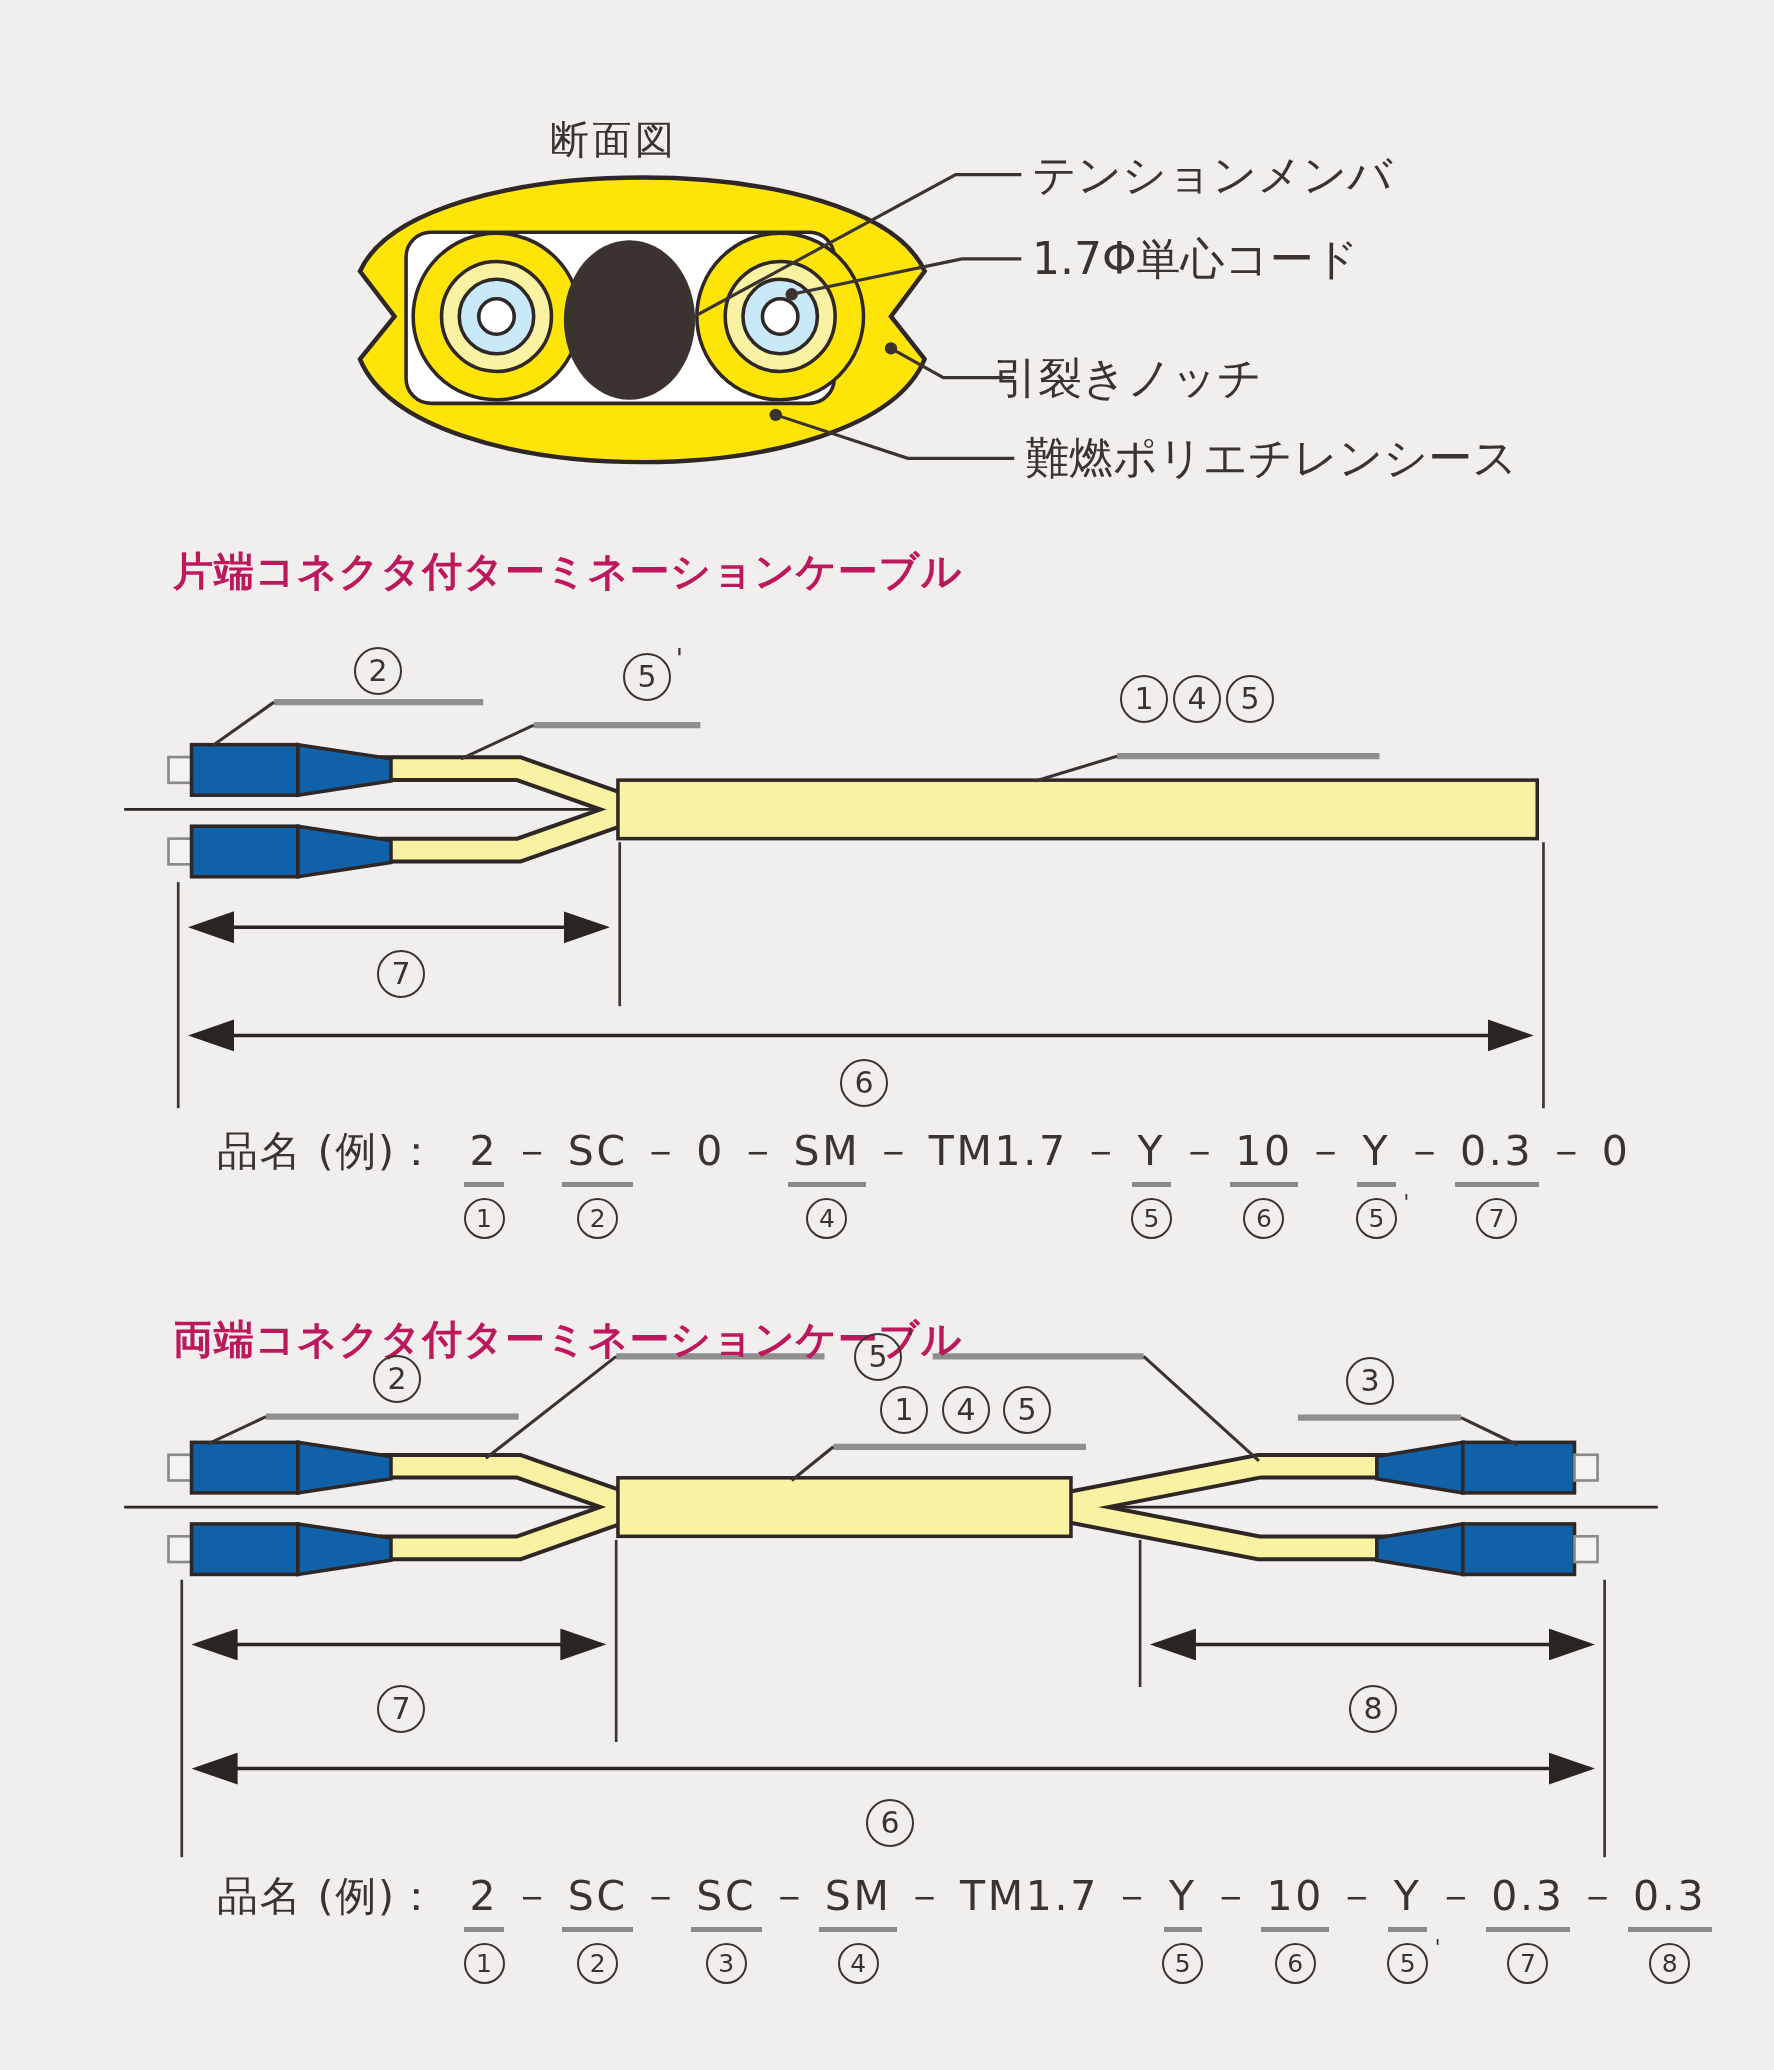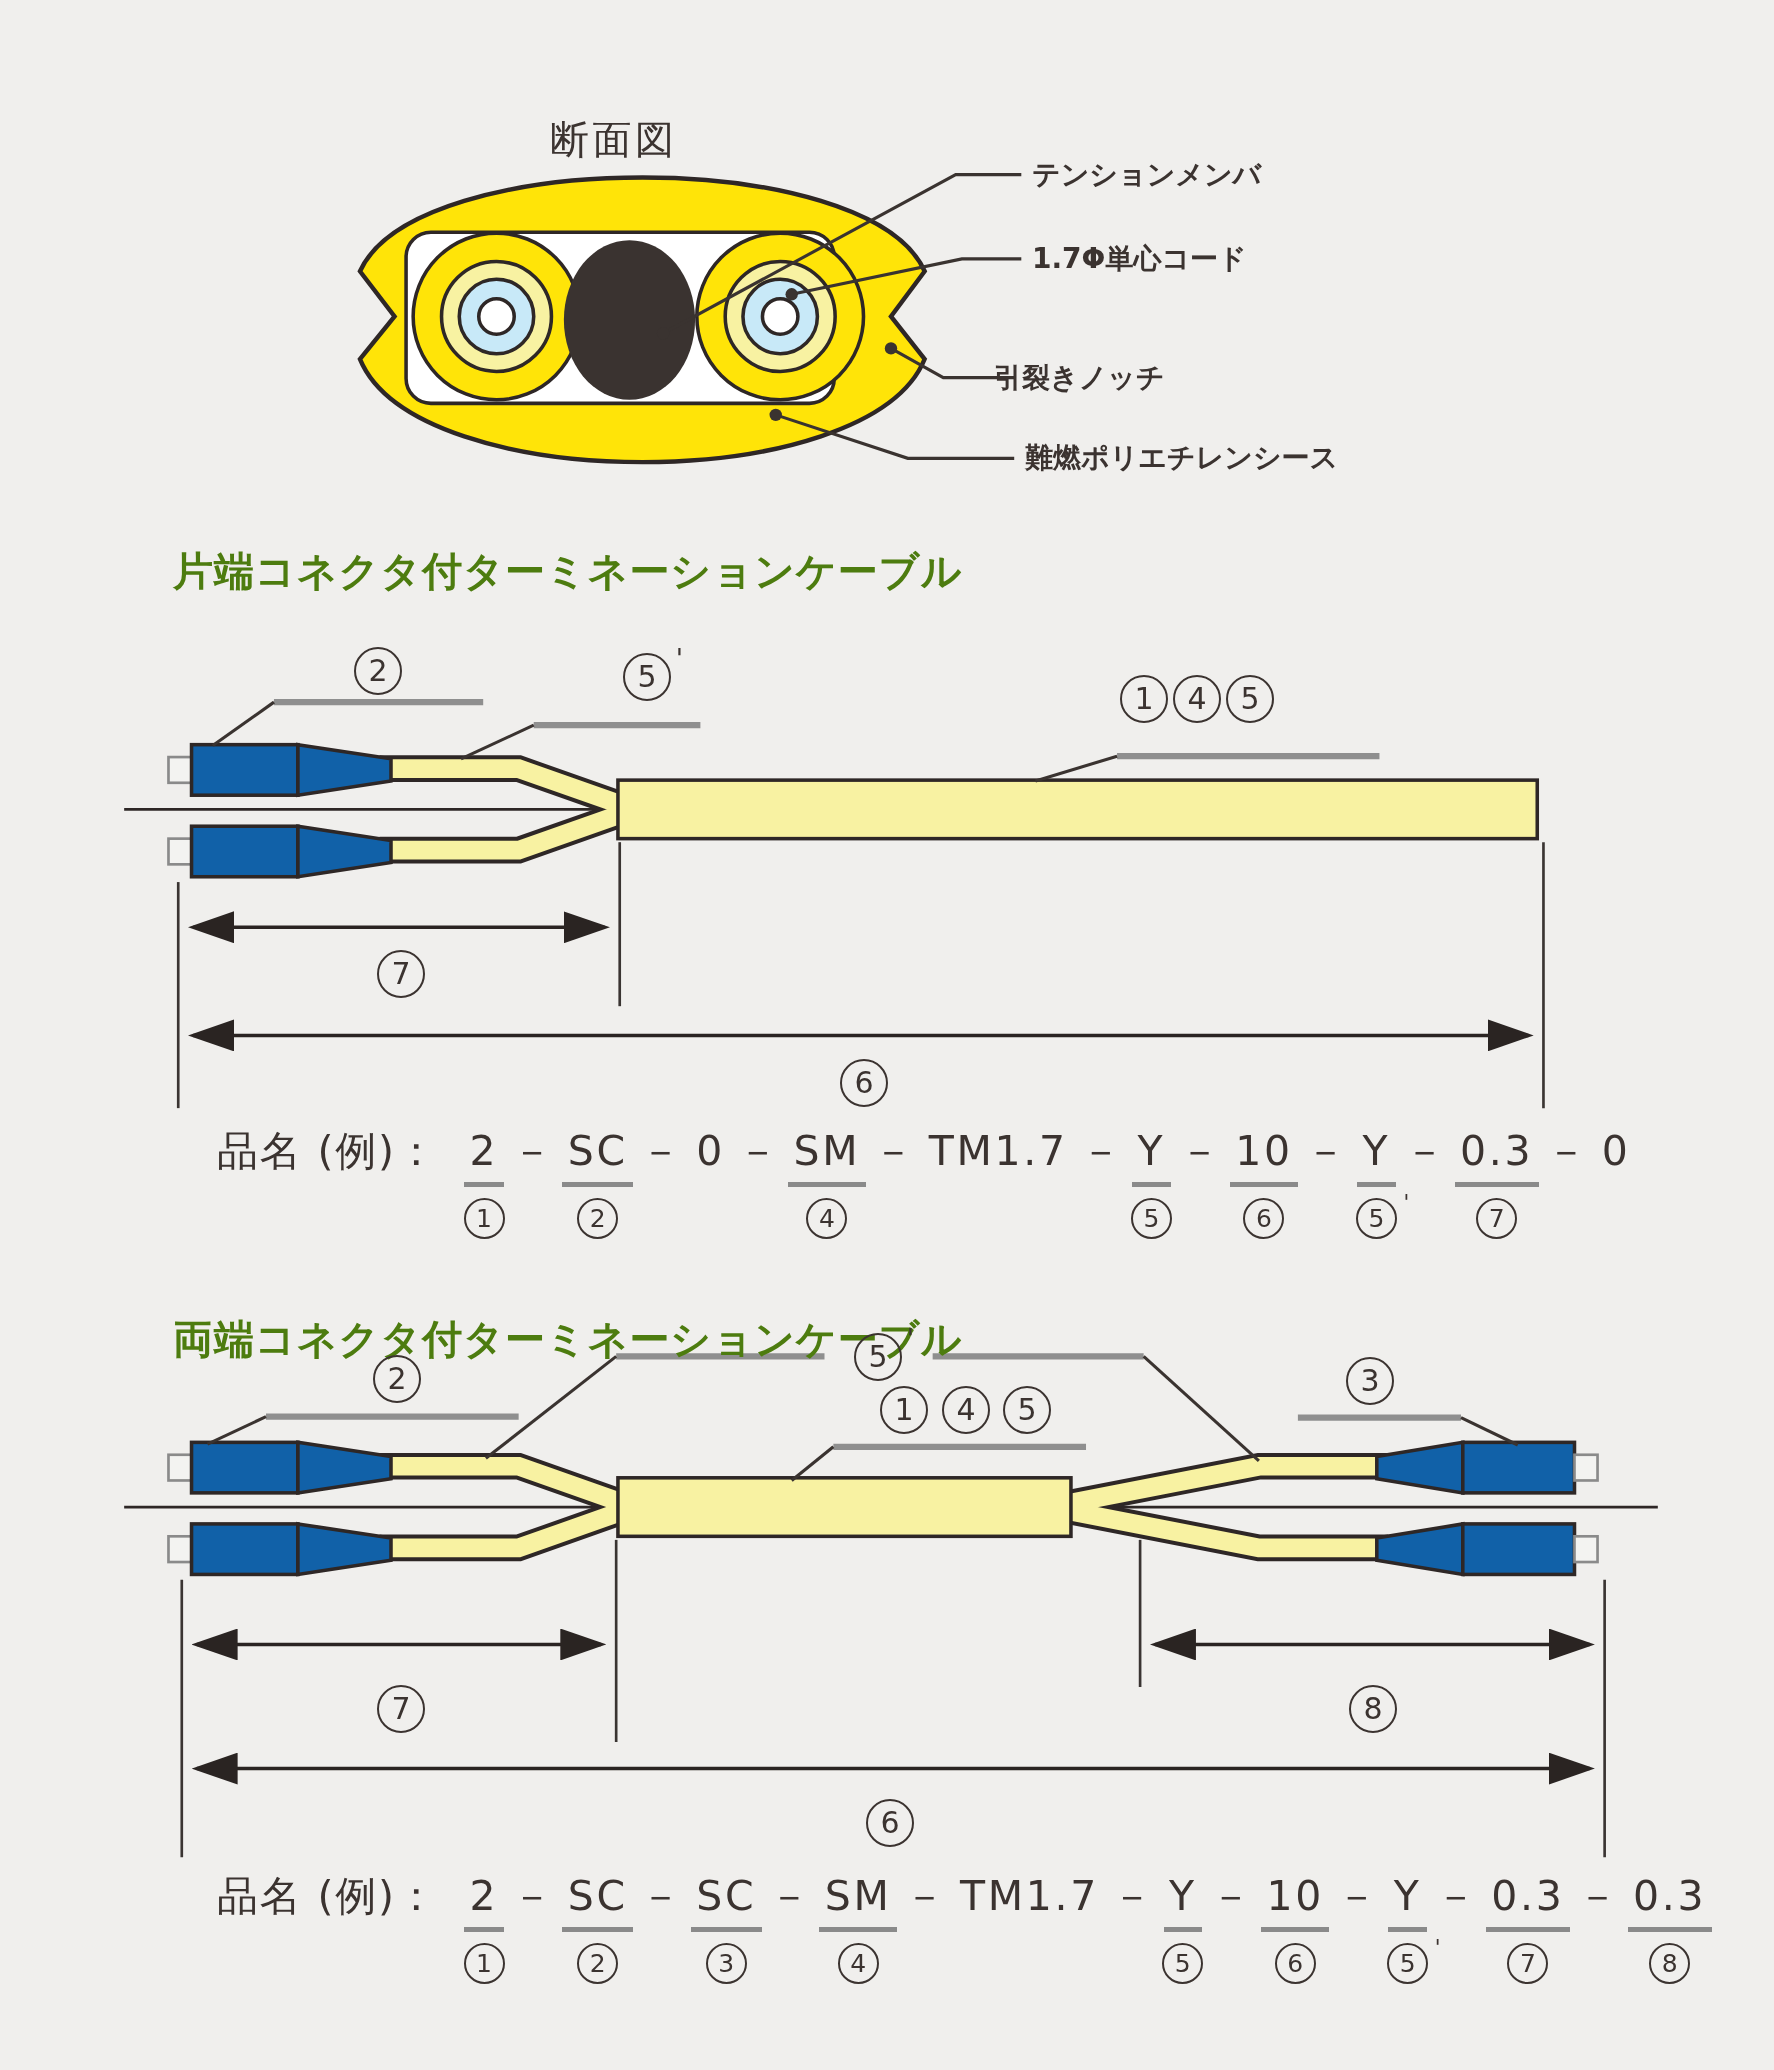--- a/index.html
+++ b/index.html
@@ -4,22 +4,22 @@
 <style>
   html,body{margin:0;padding:0;background:#e4e4e2;}
   .stage{
     position:relative;width:1774px;height:2070px;background:#f0efed;
     font-family:"DejaVu Sans","Liberation Sans",sans-serif;color:#3b3330;
     overflow:hidden;margin:0 auto;
   }
   svg.art{position:absolute;left:0;top:0;width:1774px;height:2070px;}
   .abs{position:absolute;}
   .cs-title{font-size:39px;letter-spacing:3.5px;white-space:nowrap;}
-  .cs-label{font-size:28px;white-space:nowrap;transform:translateY(-50%);font-weight:bold;}
-  .heading{font-size:40px;font-weight:bold;color:#4d7c0f;white-space:nowrap;letter-spacing:0.9px;}
+  .cs-label{font-size:44px;white-space:nowrap;transform:translateY(-50%);}
+  .heading{font-size:40px;font-weight:bold;color:#be185d;white-space:nowrap;letter-spacing:0.9px;}
   
   .dlabel{
     position:absolute;width:48px;height:48px;border:2.7px solid #3b3330;border-radius:50%;
     display:flex;align-items:center;justify-content:center;font-size:30px;line-height:1;
     transform:translate(-50%,-50%);box-sizing:border-box;
   }
   .dprime{position:absolute;top:-8.9px;right:-14px;font-size:26.6px;}
   
   .pn-line{position:absolute;display:flex;align-items:flex-start;font-size:41px;white-space:nowrap;}
   .pn-prefix{letter-spacing:1.8px;margin-right:24px;}

